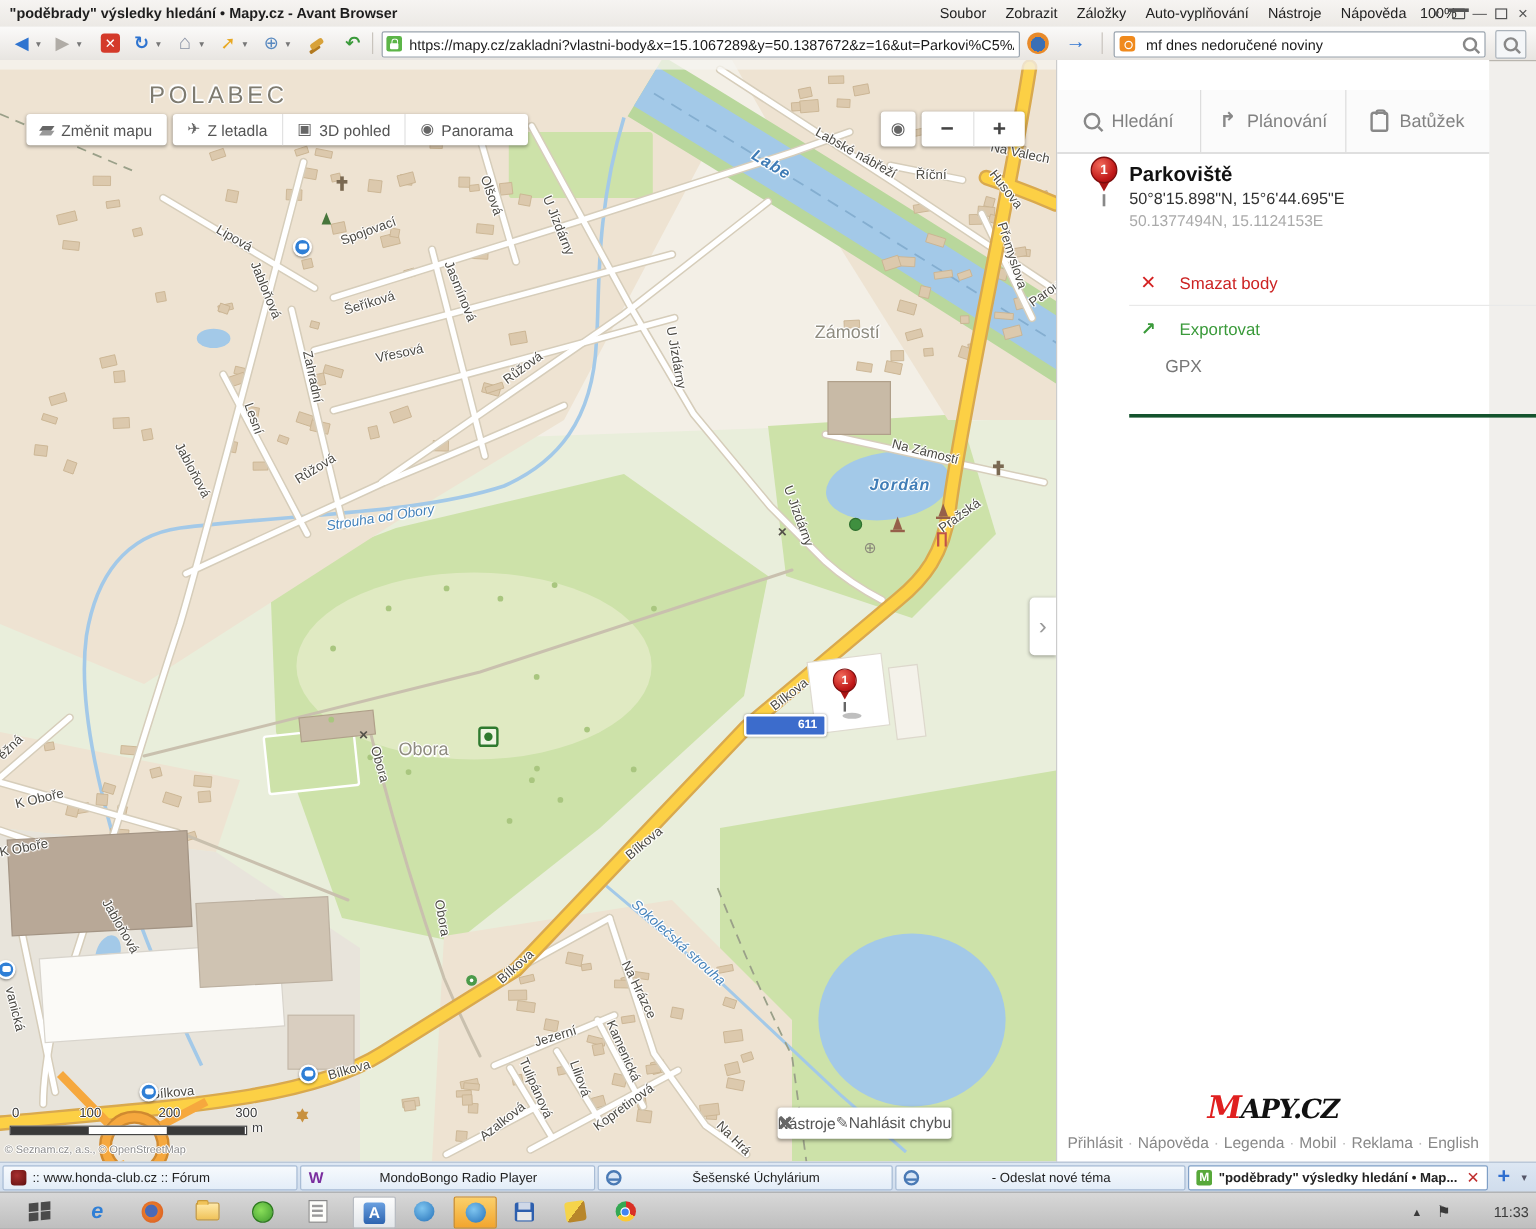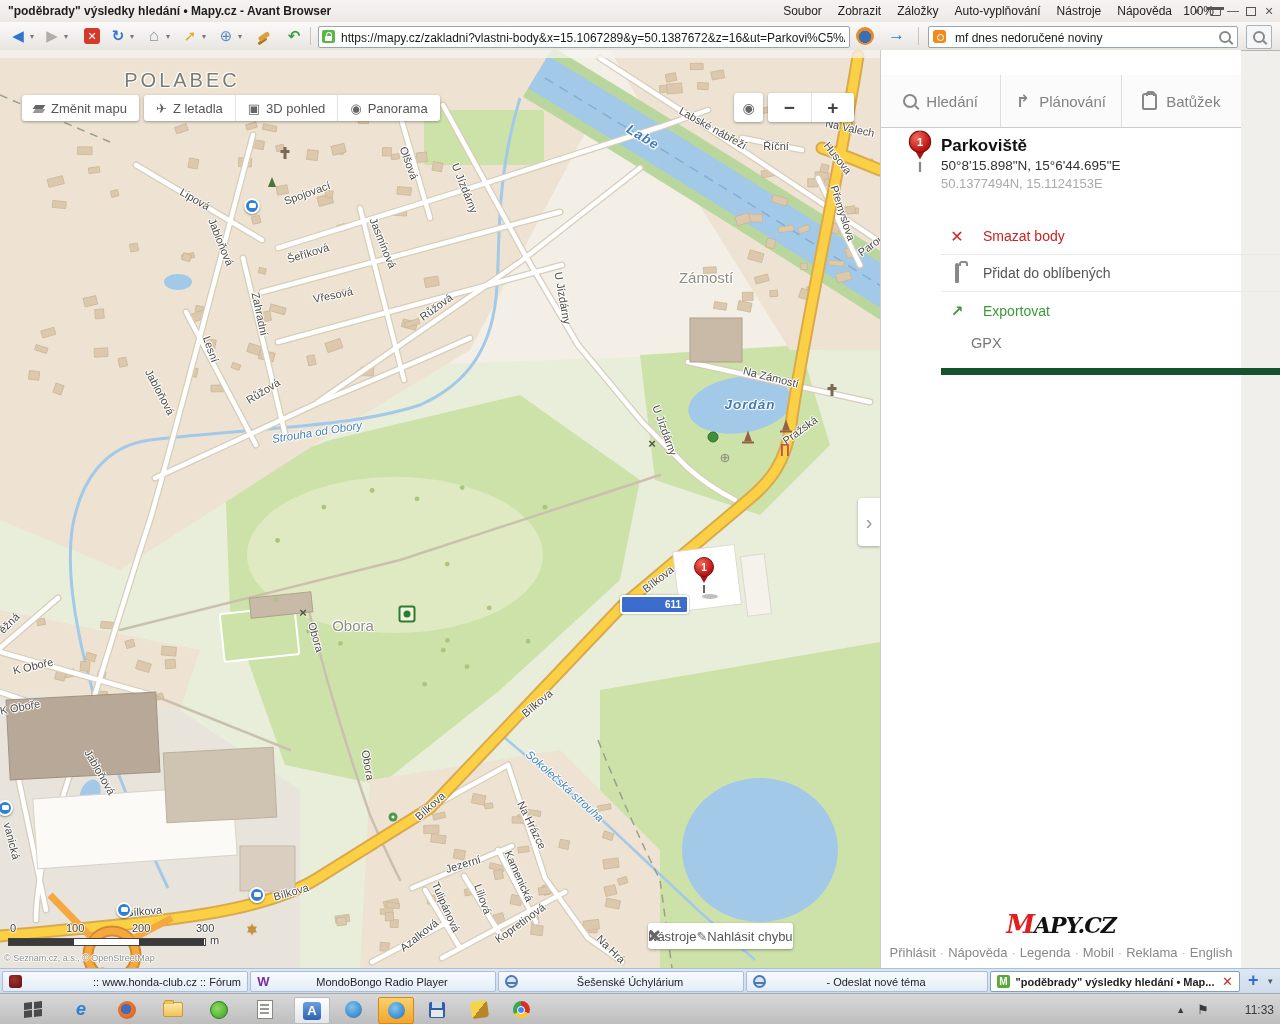--- a/index.html
+++ b/index.html
@@ -137,21 +137,21 @@
   .sb-dec{position:absolute;left:60px;top:126px;font-size:13px;color:#aaa;}
   .sb-actions{position:absolute;left:60px;top:168px;width:340px;}
   .sb-row{position:relative;height:37px;display:flex;align-items:center;padding-left:42px;font-size:14px;color:#555;border-bottom:1px solid #e9e9e9;box-sizing:border-box;}
   .sb-row .aicon{position:absolute;left:6px;width:20px;text-align:center;}
   .sb-row.red{color:#cc2222;}
   .sb-row.green{color:#3a9a3a;border-bottom:none;}
   .aicon-x{color:#d42222;font-weight:bold;font-size:16px;}
   .aicon-export{color:#3a9a3a;font-weight:bold;font-size:15px;}
   .aicon-share{width:11px;height:9px;border-left:2px solid #777;border-bottom:2px solid #777;border-radius:0 0 0 2px;position:relative;top:2px;}
   .aicon-share::after{content:'↗';position:absolute;left:3px;top:-9px;color:#777;font-size:12px;font-weight:bold;}
-  .sb-exports{border-bottom:7px solid #14532d;padding-bottom:12px;}
+  .sb-exports{border-bottom:3px solid #14532d;padding-bottom:26px;}
   .sb-exp{height:27px;display:flex;align-items:center;padding-left:30px;font-size:14.5px;color:#777;}
   .sb-footer{position:absolute;left:0;bottom:8px;width:100%;text-align:center;}
   .sb-logo{font-size:22px;font-weight:bold;font-style:italic;letter-spacing:-1px;color:#111;font-family:"DejaVu Serif","Liberation Serif",serif;}
   .sb-logo .m{color:#e02020;font-size:26px;}
   .sb-links{margin-top:6px;font-size:13px;color:#888;}
   .sb-links span.dot{color:#bbb;margin:0 4px;}
 
   
   .tabrow{position:absolute;left:0;top:968px;width:1280px;height:25px;background:linear-gradient(#dde7f3,#cfdcec);border-top:1px solid #aebfd4;}
   .btab{position:absolute;top:2px;height:21px;background:linear-gradient(#f7fafd,#e3edf8);border:1px solid #a9bdd6;border-radius:2px;
@@ -696,24 +696,20 @@
       </div>
       <div class="sb-title">Parkoviště</div>
       <div class="sb-dms">50°8'15.898"N, 15°6'44.695"E</div>
       <div class="sb-dec">50.1377494N, 15.1124153E</div>
 
       <div class="sb-actions" id="sb-actions">
           <div class="sb-row red">
             <span class="aicon aicon-x">✕</span>
             <span>Smazat body</span>
           </div>
-          <div class="sb-row">
-            <span class="aicon"><span class="icon-backpack" style="border-color: rgb(136, 136, 136);"></span></span>
-            <span>Přidat do oblíbených</span>
-          </div>
           <div class="sb-row green">
             <span class="aicon aicon-export">↗</span>
             <span>Exportovat</span>
           </div>
           <div class="sb-exports">
             <div class="sb-exp">GPX</div>
           </div>
         </div>
 
       <div class="sb-footer">
@@ -721,21 +717,21 @@
         <div class="sb-links" id="sb-links"><span>Přihlásit</span><span class="dot">·</span><span>Nápověda</span><span class="dot">·</span><span>Legenda</span><span class="dot">·</span><span>Mobil</span><span class="dot">·</span><span>Reklama</span><span class="dot">·</span><span>English</span></div>
       </div>
     </div>
   </div>
 
   <div class="tabrow" id="tabrow">
     <span class="newtab">+</span>
     <span class="newtabdrop">▾</span>
   <div class="btab" style="left: 2px; width: 246px;">
         <span class="ticon ticon-honda"></span>
-        <span style="flex: 1 1 0%; text-align: right; overflow: hidden;">:: www.honda-club.cz :: Fórum</span>
+        <span style="flex: 1 1 0%; text-align: left; overflow: hidden;">:: www.honda-club.cz :: Fórum</span>
       </div>
       <div class="btab" style="left: 250px; width: 246px;">
         <span class="ticon ticon-butterfly">W</span>
         <span style="flex: 1 1 0%; text-align: center; overflow: hidden;">MondoBongo Radio Player</span>
       </div>
       <div class="btab" style="left: 498px; width: 246px;">
         <span class="ticon ticon-globe"></span>
         <span style="flex: 1 1 0%; text-align: center; overflow: hidden;">Šešenské Úchylárium</span>
       </div>
       <div class="btab" style="left: 746px; width: 242px;">

